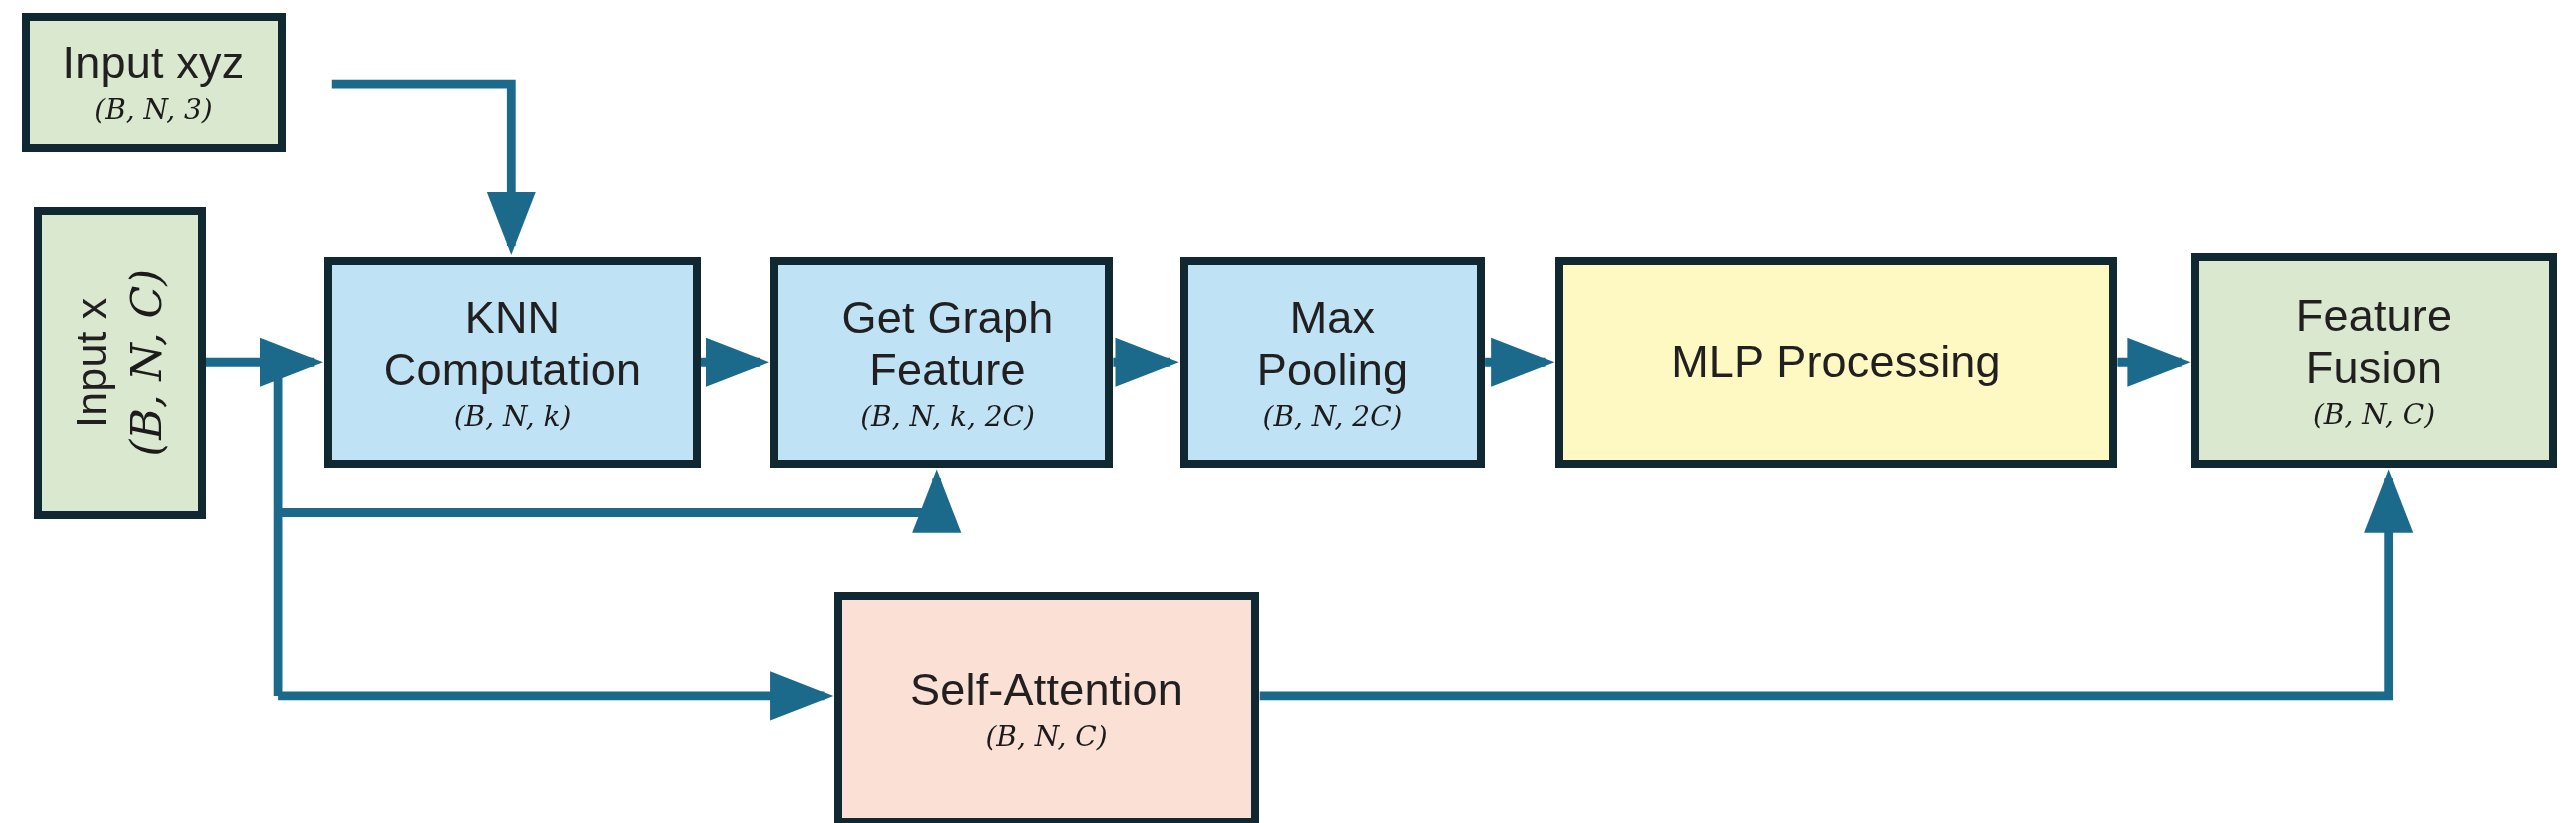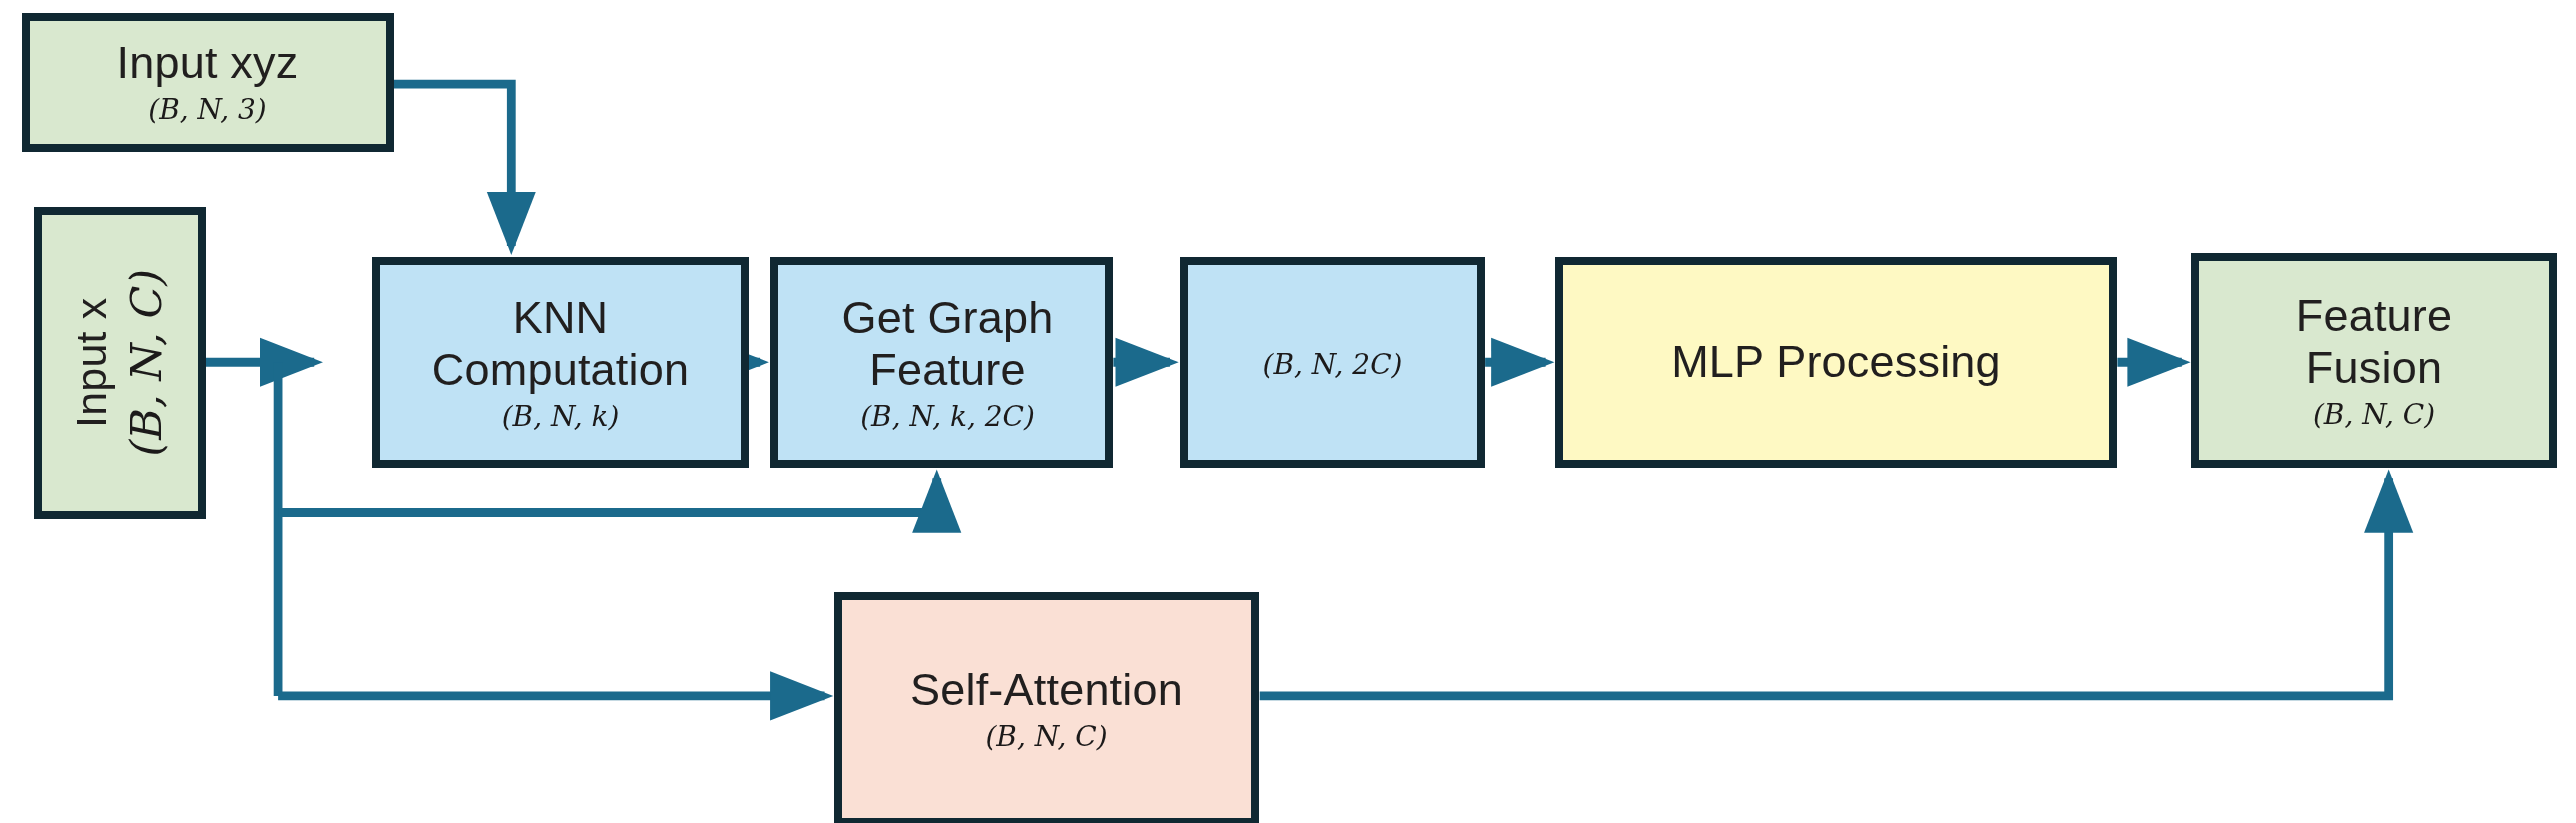--- a/index.html
+++ b/index.html
@@ -58,23 +58,23 @@
   .node .shape .nonit {
     font-style: normal;
   }
 
   .fill-green  { background: #d9e8cf; }
   .fill-blue   { background: #bfe2f5; }
   .fill-gray   { background: #fef9c3; }
   .fill-pink   { background: #fae0d5; }
 
   
-  #node-input-xyz      { left: 21.5px;   top: 12.7px;  width: 372px; height: 139px; }
+  #node-input-xyz      { left: 21.5px;   top: 12.7px;  width: 264px; height: 139px; }
   #node-input-x        { left: 34px;   top: 207px; width: 172px; height: 312px; }
-  #node-knn            { left: 324px;  top: 257px; width: 377px; height: 211px; margin-left: 48px; }
+  #node-knn            { left: 324px;  top: 257px; width: 377px; height: 211px; }
   #node-graph-feature  { left: 770px;  top: 257px; width: 343px; height: 211px; padding-left: 12px; }
   #node-max-pooling    { left: 1180px; top: 257px; width: 305px; height: 211px; }
   #node-mlp            { left: 1555px; top: 257px; width: 562px; height: 211px; }
   #node-feature-fusion { left: 2191px; top: 253px; width: 366px; height: 215px; }
   #node-self-attention { left: 834px;  top: 592px; width: 425px; height: 234px; }
 
   
   #node-input-x .rot-wrap {
     transform: rotate(-90deg);
     display: flex;
@@ -139,20 +139,22 @@
     <div class="shape">(B, N, k)</div>
   </div>
 
   <div class="node fill-blue" id="node-graph-feature">
     <div class="title">Get Graph
 Feature</div>
     <div class="shape">(B, N, k, 2C)</div>
   </div>
 
   <div class="node fill-blue" id="node-max-pooling">
+    <div class="title">Max
+Pooling</div>
     <div class="shape">(B, N, 2C)</div>
   </div>
 
   <div class="node fill-gray" id="node-mlp">
     <div class="title">MLP Processing</div>
   </div>
 
   <div class="node fill-green" id="node-feature-fusion">
     <div class="title">Feature
 Fusion</div>

